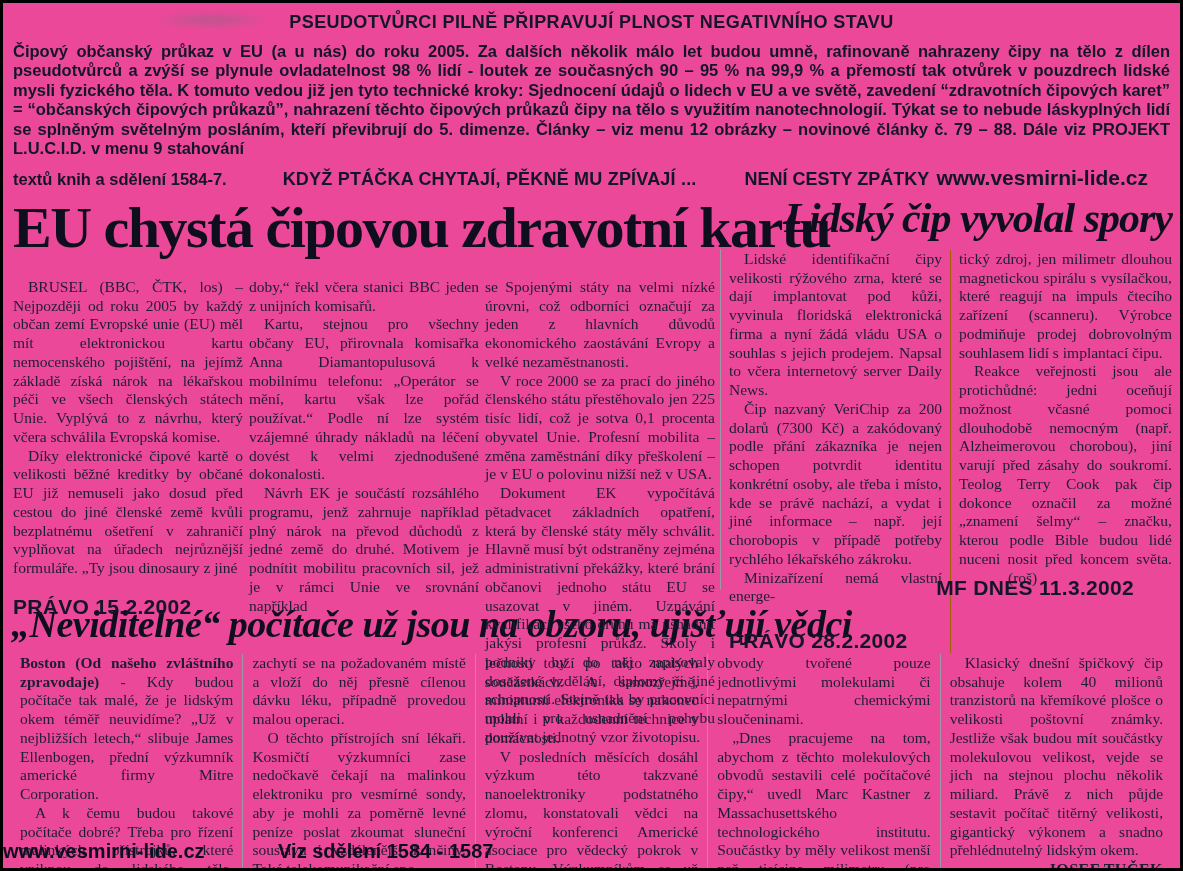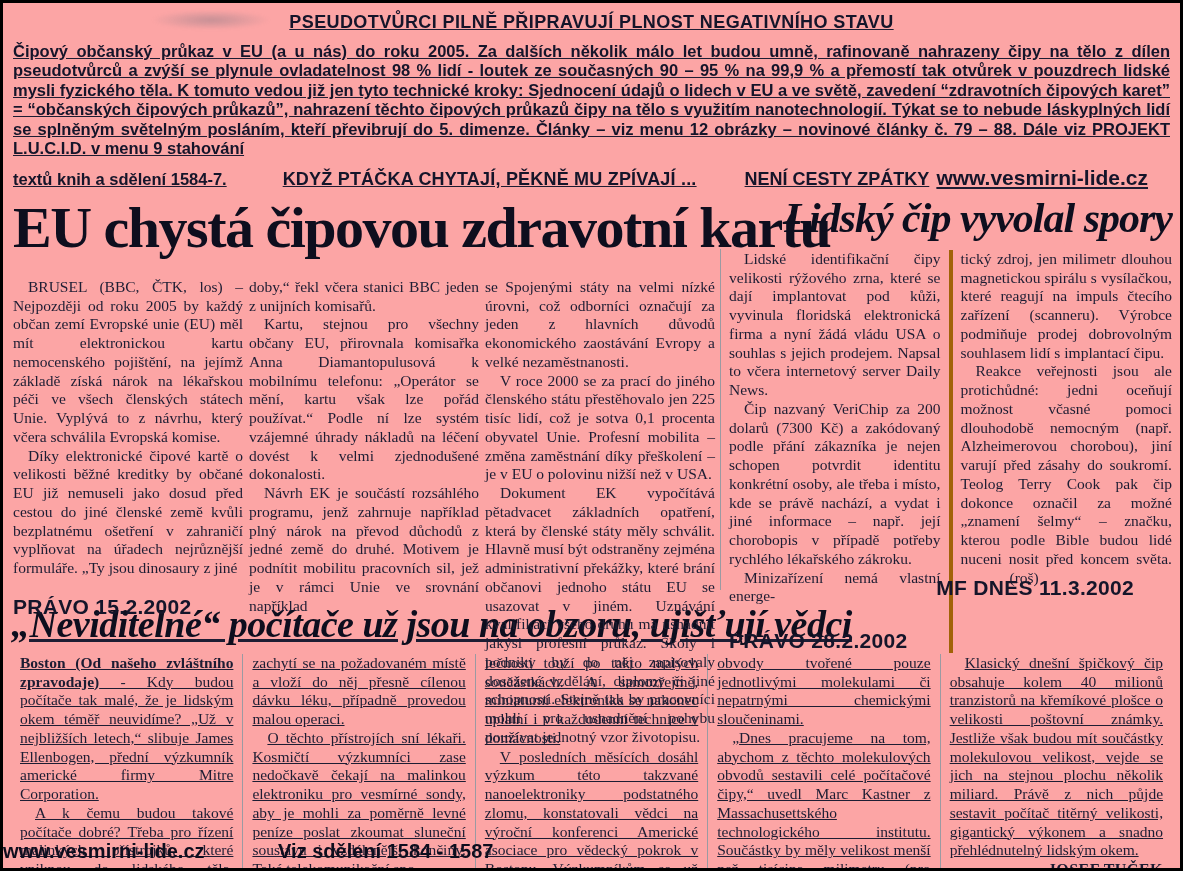--- a/index.html
+++ b/index.html
@@ -1,26 +1,25 @@
 <!DOCTYPE html>
 <html lang="cs"><head>
 <meta charset="utf-8">
 <style>
   html,body { margin:0; padding:0; background:#e8e8e8; }
   .page {
     position:relative;
     width:1183px; height:871px;
     margin:0 auto;
-    background:#fca5a5;
+    background:#ec4899;
     border:3px solid #000;
     box-sizing:border-box;
     overflow:hidden;
     color:#1d1d33;
     font-family:"Liberation Serif", serif;
-    text-decoration:underline;
   }
   
   .smudge {
     position:absolute; top:7px; left:148px; width:120px; height:20px;
     background:radial-gradient(ellipse at center, rgba(110,110,125,.38), rgba(110,110,125,0) 70%);
     filter:blur(1.5px);
   }
   .header { padding:9px 10px 0 10px; font-family:"Liberation Sans", sans-serif; font-weight:bold; }
   .header-title { text-align:center; font-size:18px; letter-spacing:.4px; color:#15152a; }
   .header-intro {
@@ -56,21 +55,21 @@
 
   .vrule { position:absolute; left:717px; top:55px; bottom:10px; width:1px; background:#9a9aa2; }
 
   .article-chip { position:absolute; left:726px; top:0; right:8px; }
   .article-chip .headline {
     margin:0; font-size:42px; font-weight:bold; font-style:italic;
     letter-spacing:-1px; white-space:nowrap; color:#0e0e1e;text-align:right;
   }
   .article-chip .cols { display:flex; margin-top:8px; }
   .article-chip .cols .col { flex:1; }
-  .article-chip .cols .col + .col { border-left:4px solid #a16207; margin-left:8px; padding-left:8px; }
+  .article-chip .cols .col + .col { border-left:1px solid #a16207; margin-left:8px; padding-left:8px; }
   .article-chip .source { margin-top:22px; }
   .source-mfdnes { position:absolute; top:360px; right:38px; }
 
   
   .bottom-article { padding:0 8px; margin-top:2px; }
   .bottom-article .headline {
     margin:0; font-size:38px; font-weight:bold; font-style:italic;
     letter-spacing:-.5px; white-space:nowrap; color:#0e0e1e;
   }
   .bottom-cols { display:flex; margin-top:8px; }

